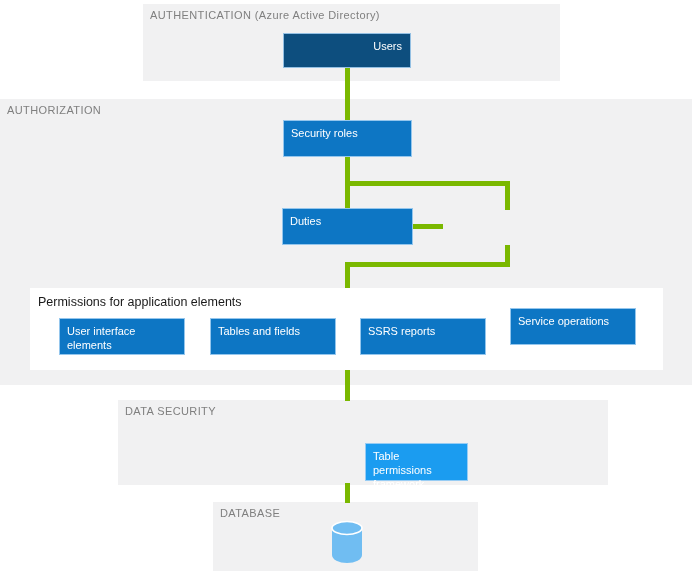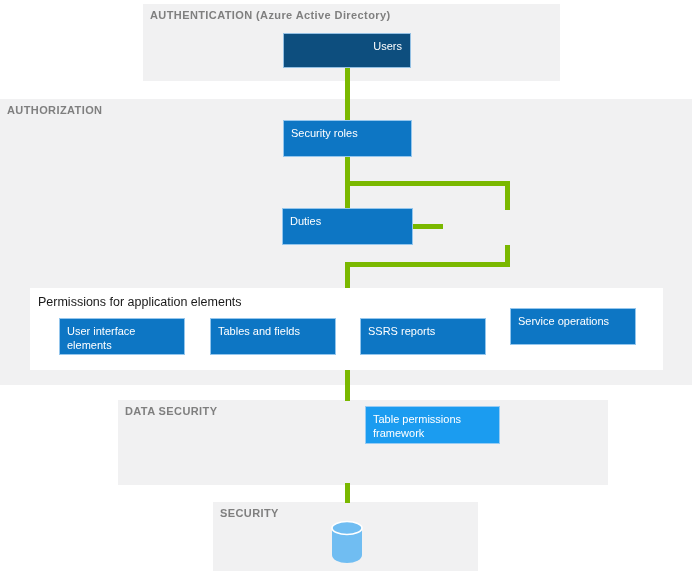--- a/index.html
+++ b/index.html
@@ -1,19 +1,19 @@
 <!DOCTYPE html>
 <html style="--canvas-bg: #ffffff; --section-bg: #f1f1f2; --section-label: #7f7f7f; --connector: #7ab800; --box-dark: #0d4e7e; --box-mid: #0d76c4; --box-light: #1b9cf0; --cylinder: #70bdf2; --box-text: #ffffff; --permissions-bg: #ffffff; --permissions-title: #1a1a1a;"><head>
 <meta charset="utf-8">
 <style>
   html,body{margin:0;padding:0;background:#fff;}
   body{font-family:"Liberation Sans", sans-serif;}
   #canvas{position:relative;width:692px;height:573px;background:var(--canvas-bg,#fff);overflow:hidden;}
   .section{position:absolute;background:var(--section-bg,#f2f2f2);}
-  .section-label{position:absolute;left:7px;top:5px;font-size:11px;font-weight:bold;
+  .section-label{position:absolute;left:7px;top:5px;font-size:11px;font-weight:normal;
     color:var(--section-label,#808080);letter-spacing:.4px;white-space:nowrap;}
   .panel{position:absolute;background:var(--permissions-bg,#fff);}
   .panel-title{position:absolute;left:8px;top:7px;font-size:12.5px;
     color:var(--permissions-title,#1a1a1a);white-space:nowrap;}
   .node{position:absolute;box-sizing:border-box;color:var(--box-text,#fff);
     font-size:11px;padding:6px 8px 0 7px;line-height:1.25;
     border:1px solid rgba(173,213,245,.85);}
   .node.mid{background:var(--box-mid,#0d76c4);}
   .node.dark{background:var(--box-dark,#0d4e7e);text-align:right;}
   .node.light{background:var(--box-light,#1b9cf0);}
@@ -32,21 +32,21 @@
 
   <div class="section" style="left:0px;top:99px;width:692px;height:286px;">
     <span class="section-label">AUTHORIZATION</span>
   </div>
 
   <div class="section" style="left:118px;top:400px;width:456px;height:85px;padding-left:34px;">
     <span class="section-label">DATA SECURITY</span>
   </div>
 
   <div class="section" style="left:213px;top:502px;width:265px;height:69px;">
-    <span class="section-label">SECURITY</span>
+    <span class="section-label">DATABASE</span>
     <svg class="db-icon" style="left:116px;top:18px;" width="36" height="46" viewBox="0 0 36 46">
       <path d="M3 8 v27 a15 8 0 0 0 30 0 v-27 z" style="fill:var(--cylinder,#70bdf2);"></path>
       <ellipse cx="18" cy="8" rx="15" ry="6.5" style="fill:var(--cylinder,#70bdf2);stroke:#ffffff;stroke-width:1.6;"></ellipse>
     </svg>
   </div>
 
   <div class="connector v" style="left:345px;top:64px;height:58px;"></div>
   <div class="connector v" style="left:345px;top:155px;height:55px;"></div>
   <div class="connector h" style="left:345px;top:181px;width:165px;"></div>
   <div class="connector v" style="left:505px;top:181px;height:29px;"></div>
@@ -80,17 +80,17 @@
     </div>
     <div class="node mid" style="left:330px;top:30px;width:126px;height:37px;">
       <span>SSRS reports</span>
     </div>
     <div class="node mid" style="left:480px;top:20px;width:126px;height:37px;">
       <span>Service operations</span>
     </div>
   </div>
 
 
-  <div class="node light" style="left:365px;top:406px;width:135px;height:38px;">
+  <div class="node light" style="left:365px;top:443px;width:103px;height:38px;">
     <span>Table permissions framework</span>
   </div>
 
 </div>
 
 </body></html>

